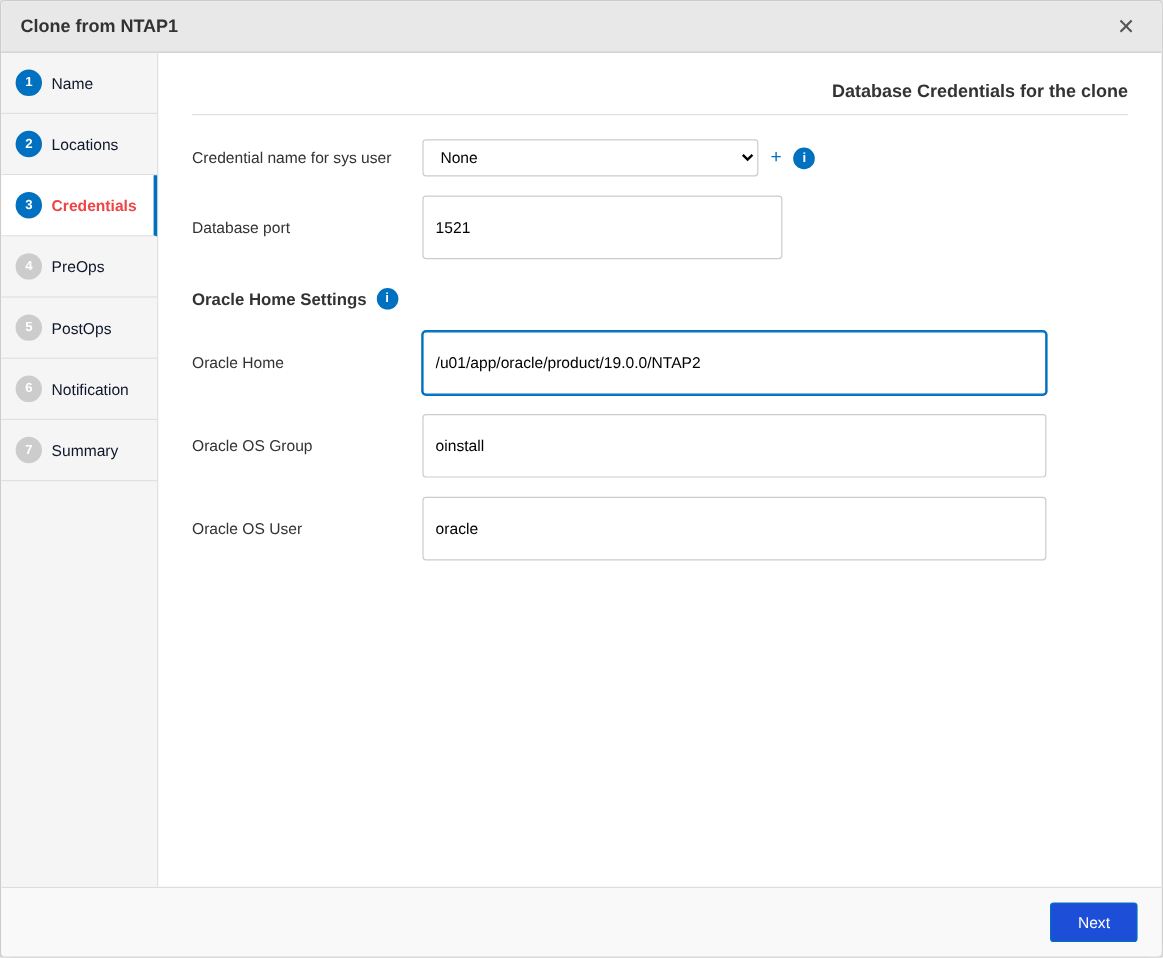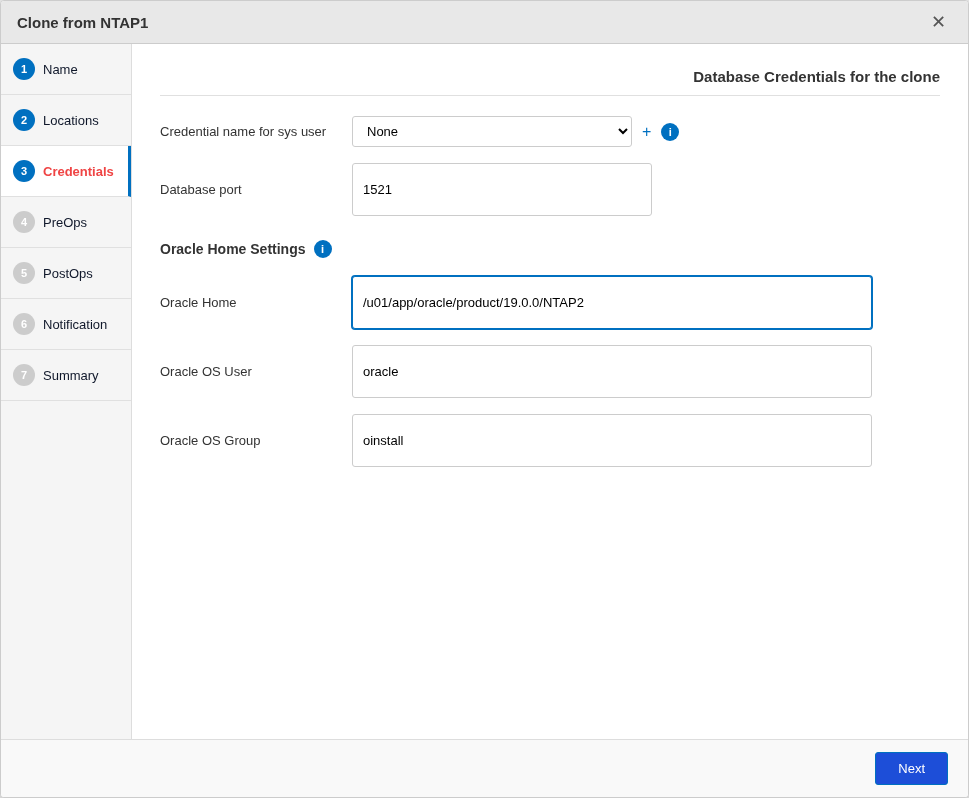--- a/index.html
+++ b/index.html
@@ -315,30 +315,30 @@
       </div>
 
       <div class="form-row">
         <label class="form-label">Oracle Home</label>
         <div class="form-control-wrap">
           <input type="text" class="form-input wide active-input" value="/u01/app/oracle/product/19.0.0/NTAP2" style="">
         </div>
       </div>
 
       <div class="form-row">
+        <label class="form-label">Oracle OS Group</label>
+        <div class="form-control-wrap">
+          <input type="text" class="form-input wide" value="oinstall" style="">
+        </div>
+      </div>
+
+      <div class="form-row">
         <label class="form-label">Oracle OS User</label>
         <div class="form-control-wrap">
           <input type="text" class="form-input wide" value="oracle" style="">
-        </div>
-      </div>
-
-      <div class="form-row">
-        <label class="form-label">Oracle OS Group</label>
-        <div class="form-control-wrap">
-          <input type="text" class="form-input wide" value="oinstall" style="">
         </div>
       </div>
 
     </div>
   </div>
 
   <div class="modal-footer">
     <button class="btn btn-primary">Next</button>
   </div>
 

